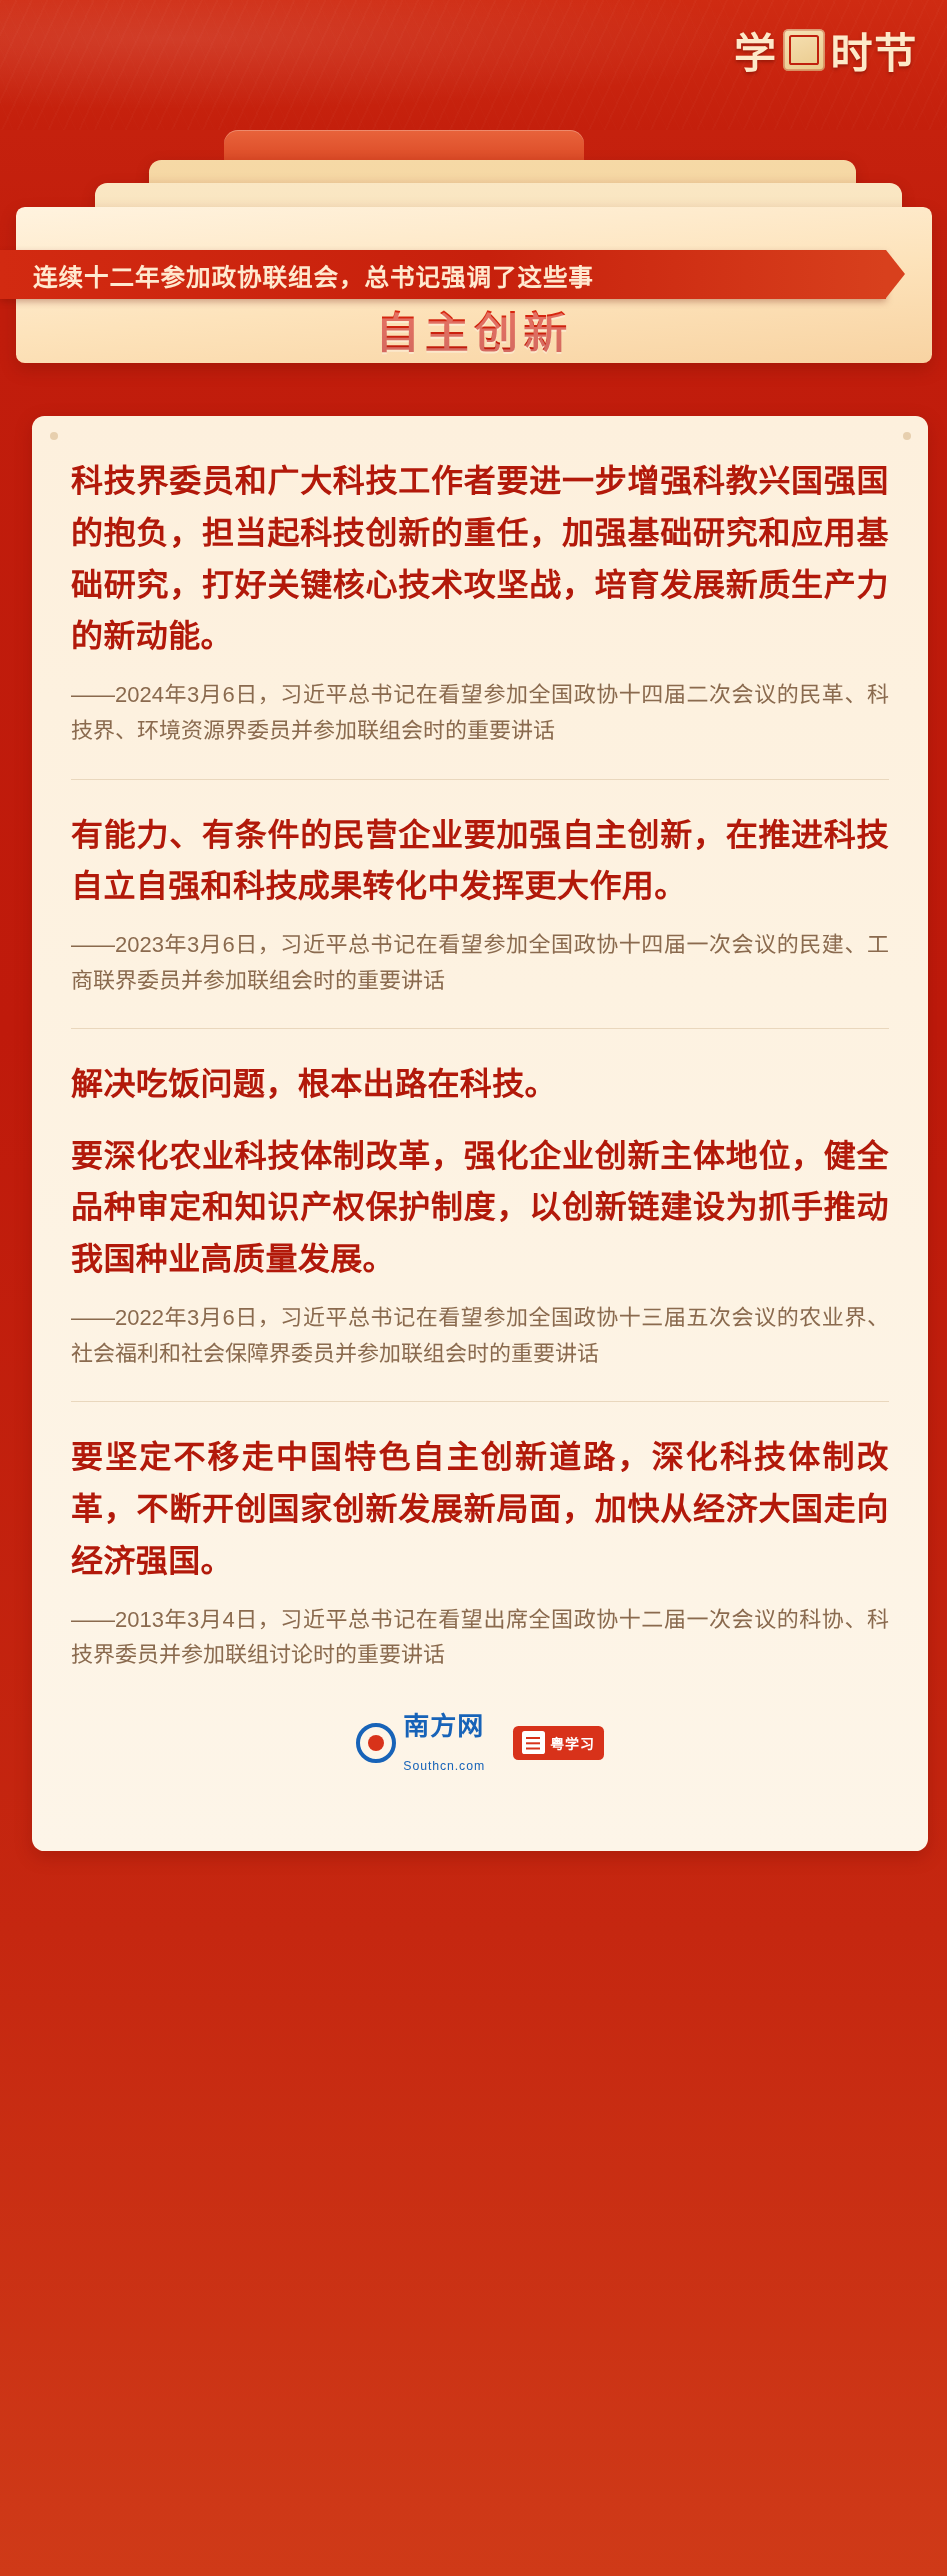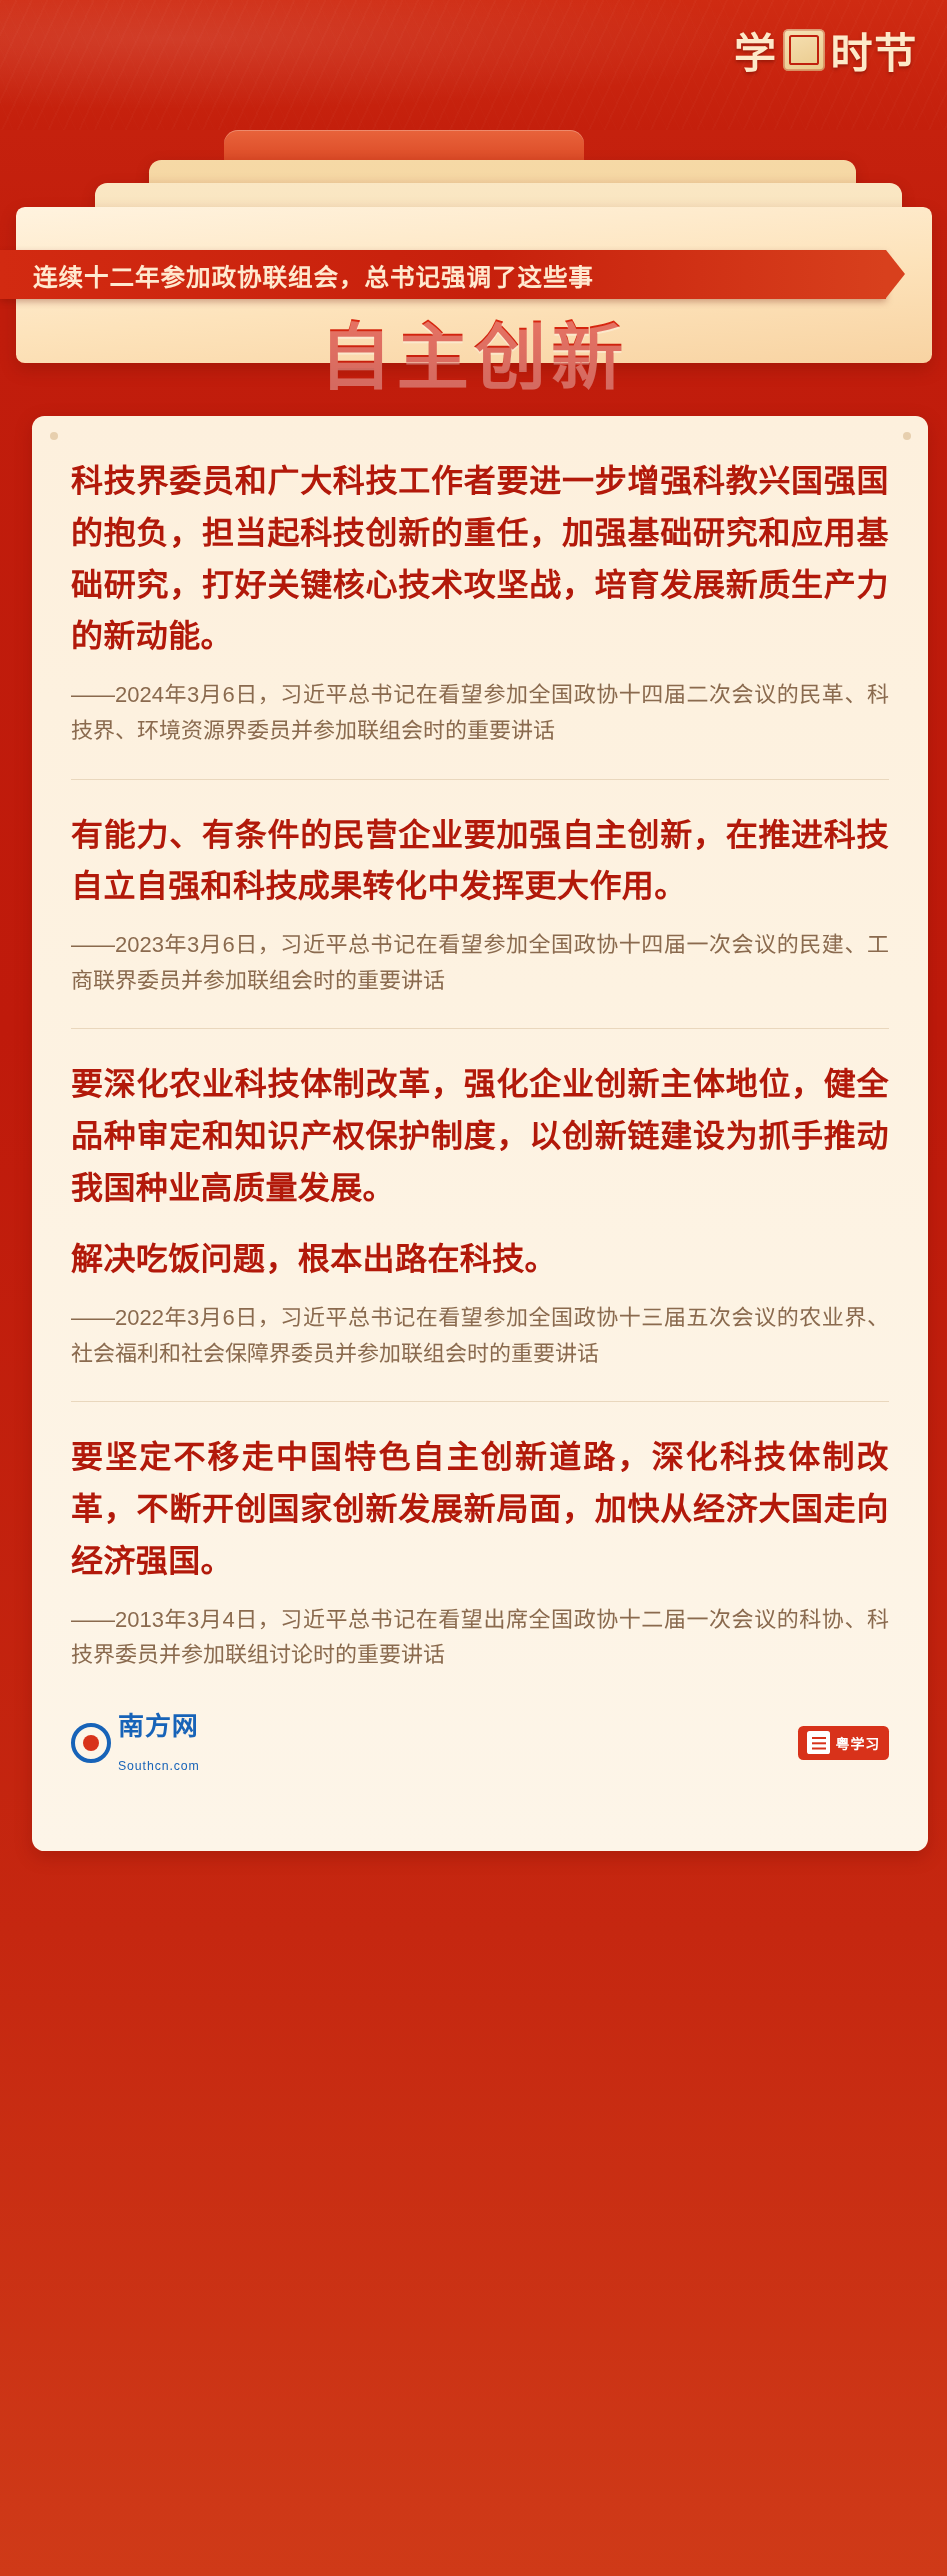--- a/index.html
+++ b/index.html
@@ -144,21 +144,21 @@
   }
   .headline {
     position: absolute;
     left: 0;
     right: 0;
     top: 167px;
     text-align: center;
   }
   .headline-text {
     display: inline-block;
-    font-size: 72px;
+    font-size: 44px;
     font-weight: bold;
     letter-spacing: 5.3px;
     background: linear-gradient(180deg, #e22b11 0%, #b8180a 100%);
     -webkit-background-clip: text;
     background-clip: text;
     color: transparent;
     text-shadow: 0 1.8px 0 rgba(255,255,255,.35);
   }
 
   
@@ -205,21 +205,21 @@
     line-height: 1.62;
     color: #8a6a4e;
     margin: 0;
     text-align: justify;
   }
 
   
   .footer {
     display: flex;
     align-items: center;
-    justify-content: space-between;
+    justify-content: center;
     gap: 28px;
     padding: 40px 0 44px 0;
   }
   .logo-south {
     display: flex;
     align-items: center;
     gap: 7px;
   }
   .logo-mark {
     width: 40px;
@@ -325,22 +325,22 @@
         <p class="quote-text">科技界委员和广大科技工作者要进一步增强科教兴国强国的抱负，担当起科技创新的重任，加强基础研究和应用基础研究，打好关键核心技术攻坚战，培育发展新质生产力的新动能。</p>
         <p class="quote-source">——2024年3月6日，习近平总书记在看望参加全国政协十四届二次会议的民革、科技界、环境资源界委员并参加联组会时的重要讲话</p>
       </div>
 
       <div class="quote-block">
         <p class="quote-text">有能力、有条件的民营企业要加强自主创新，在推进科技自立自强和科技成果转化中发挥更大作用。</p>
         <p class="quote-source">——2023年3月6日，习近平总书记在看望参加全国政协十四届一次会议的民建、工商联界委员并参加联组会时的重要讲话</p>
       </div>
 
       <div class="quote-block">
+        <p class="quote-text">解决吃饭问题，根本出路在科技。</p>
         <p class="quote-text">要深化农业科技体制改革，强化企业创新主体地位，健全品种审定和知识产权保护制度，以创新链建设为抓手推动我国种业高质量发展。</p>
-        <p class="quote-text">解决吃饭问题，根本出路在科技。</p>
         <p class="quote-source">——2022年3月6日，习近平总书记在看望参加全国政协十三届五次会议的农业界、社会福利和社会保障界委员并参加联组会时的重要讲话</p>
       </div>
 
       <div class="quote-block">
         <p class="quote-text">要坚定不移走中国特色自主创新道路，深化科技体制改革，不断开创国家创新发展新局面，加快从经济大国走向经济强国。</p>
         <p class="quote-source">——2013年3月4日，习近平总书记在看望出席全国政协十二届一次会议的科协、科技界委员并参加联组讨论时的重要讲话</p>
       </div>
 
       <div class="footer">
         <div class="logo-south">

